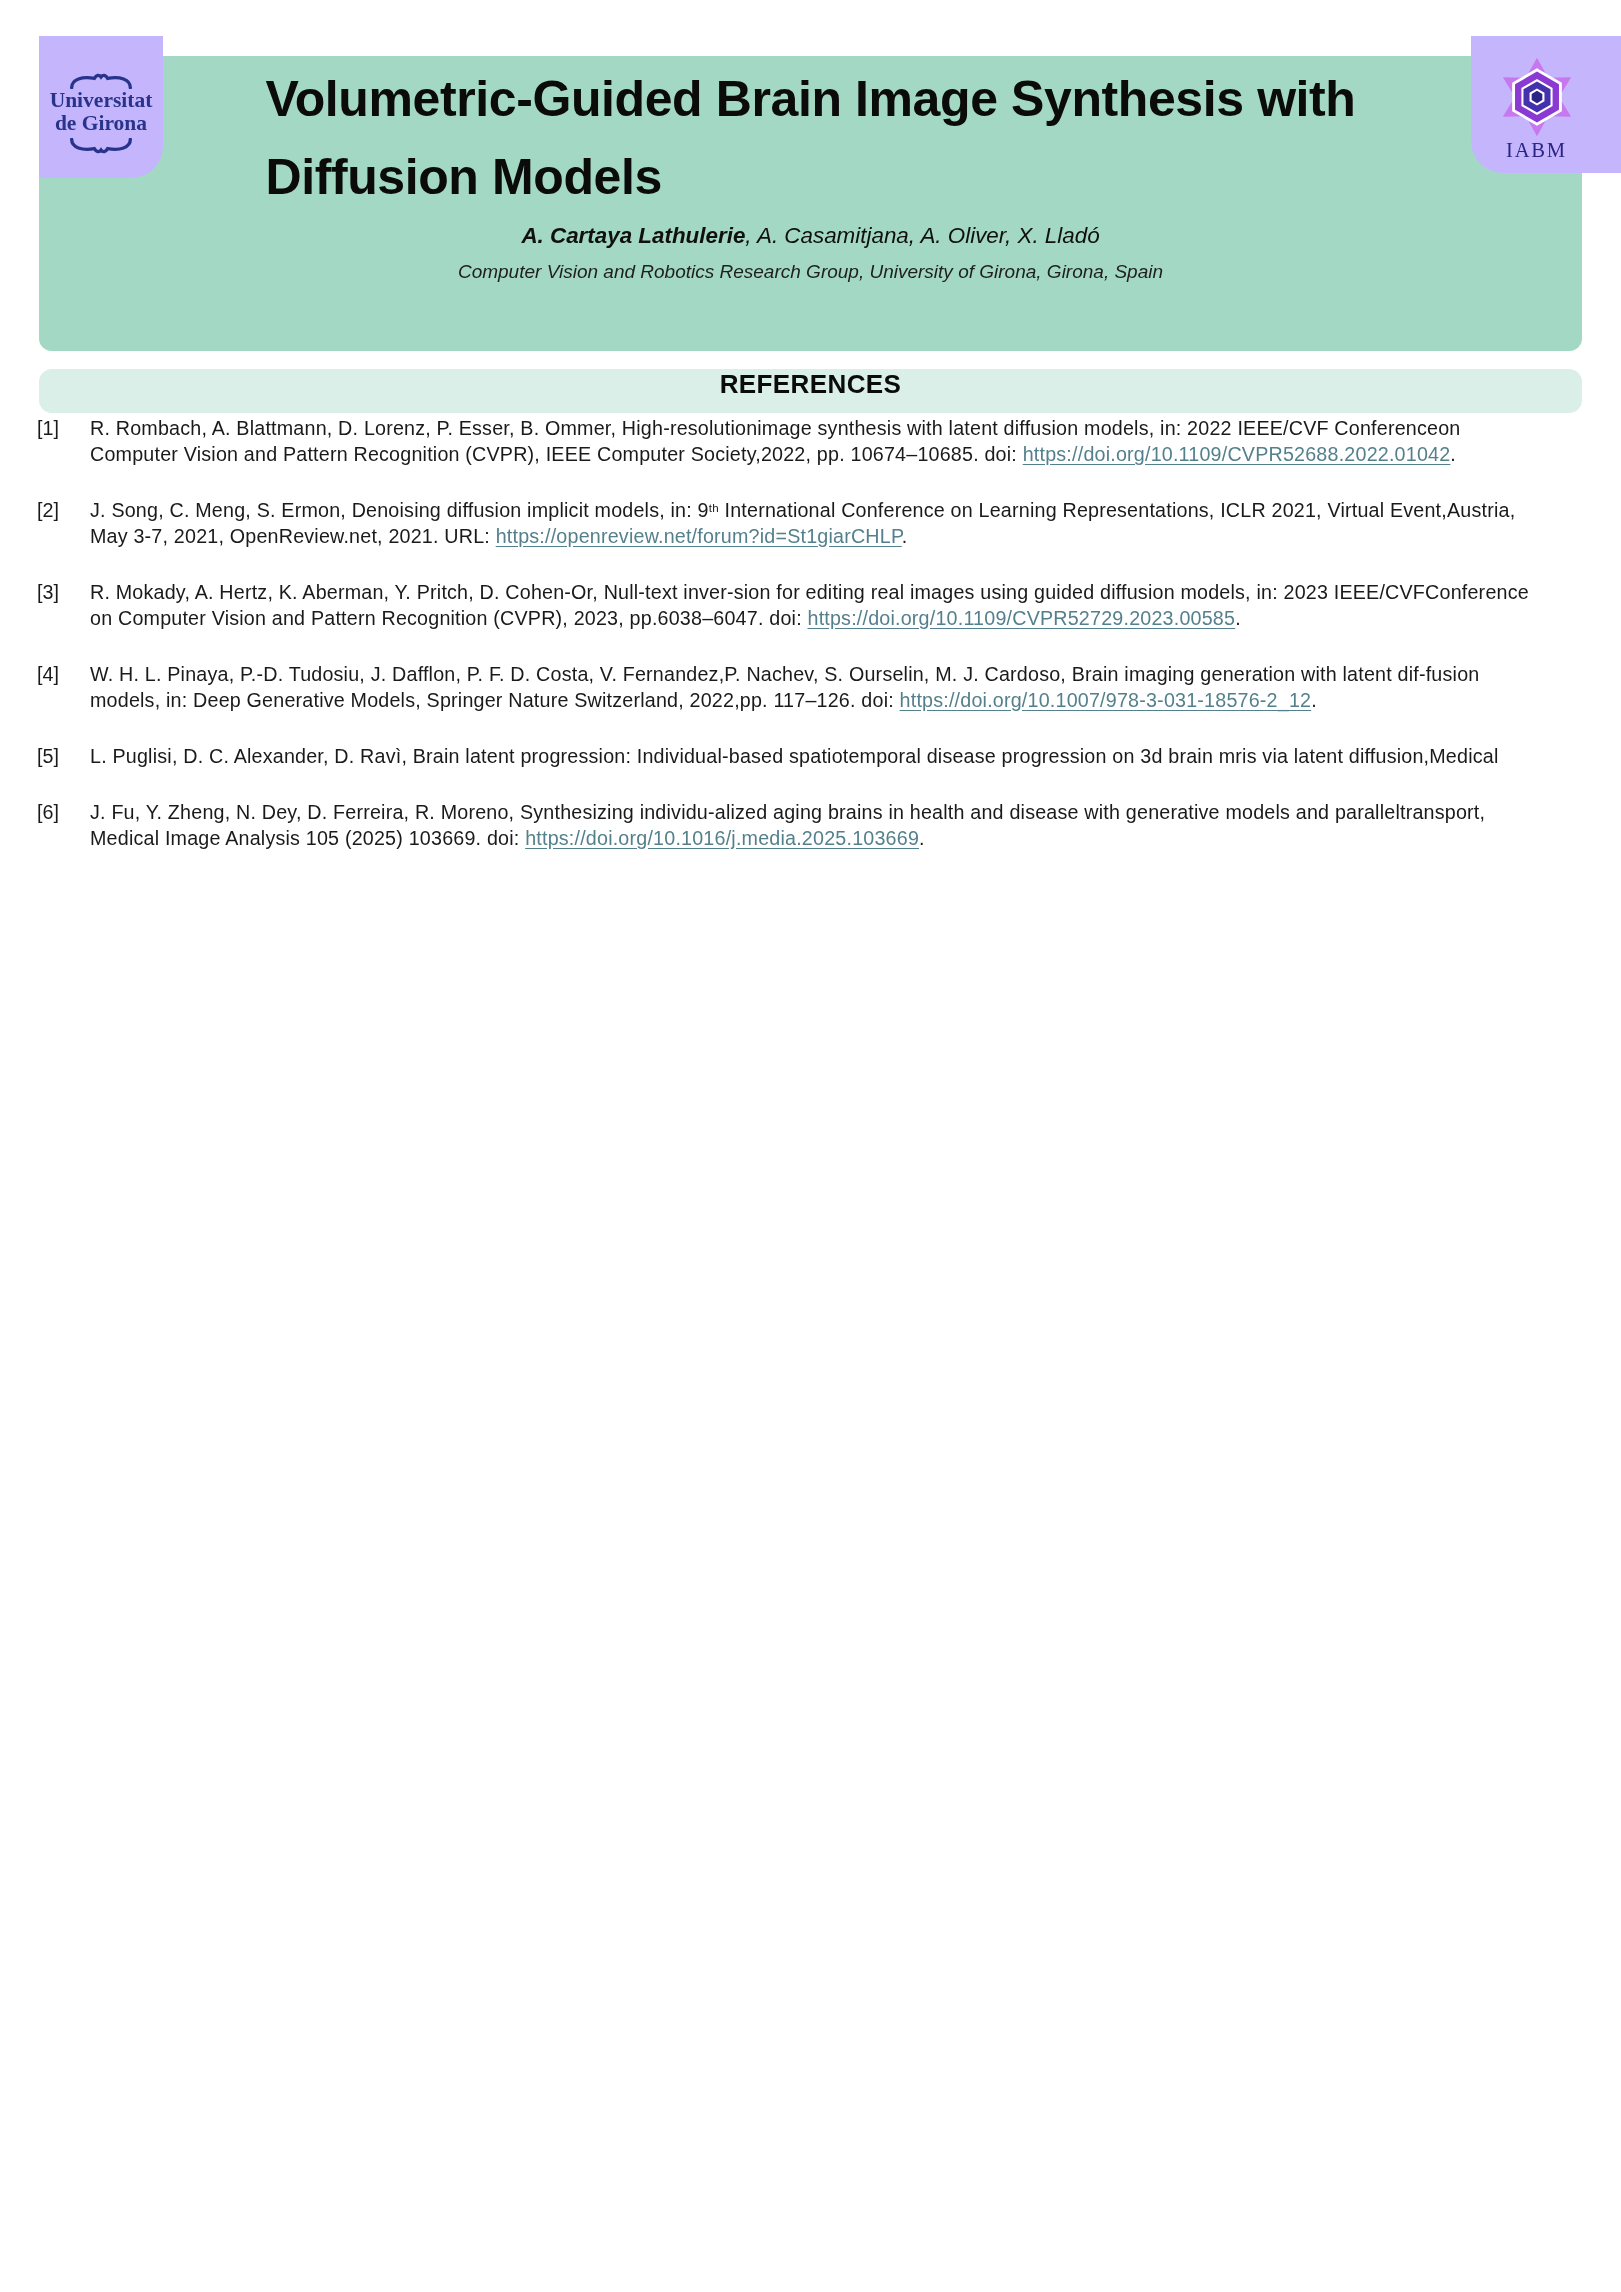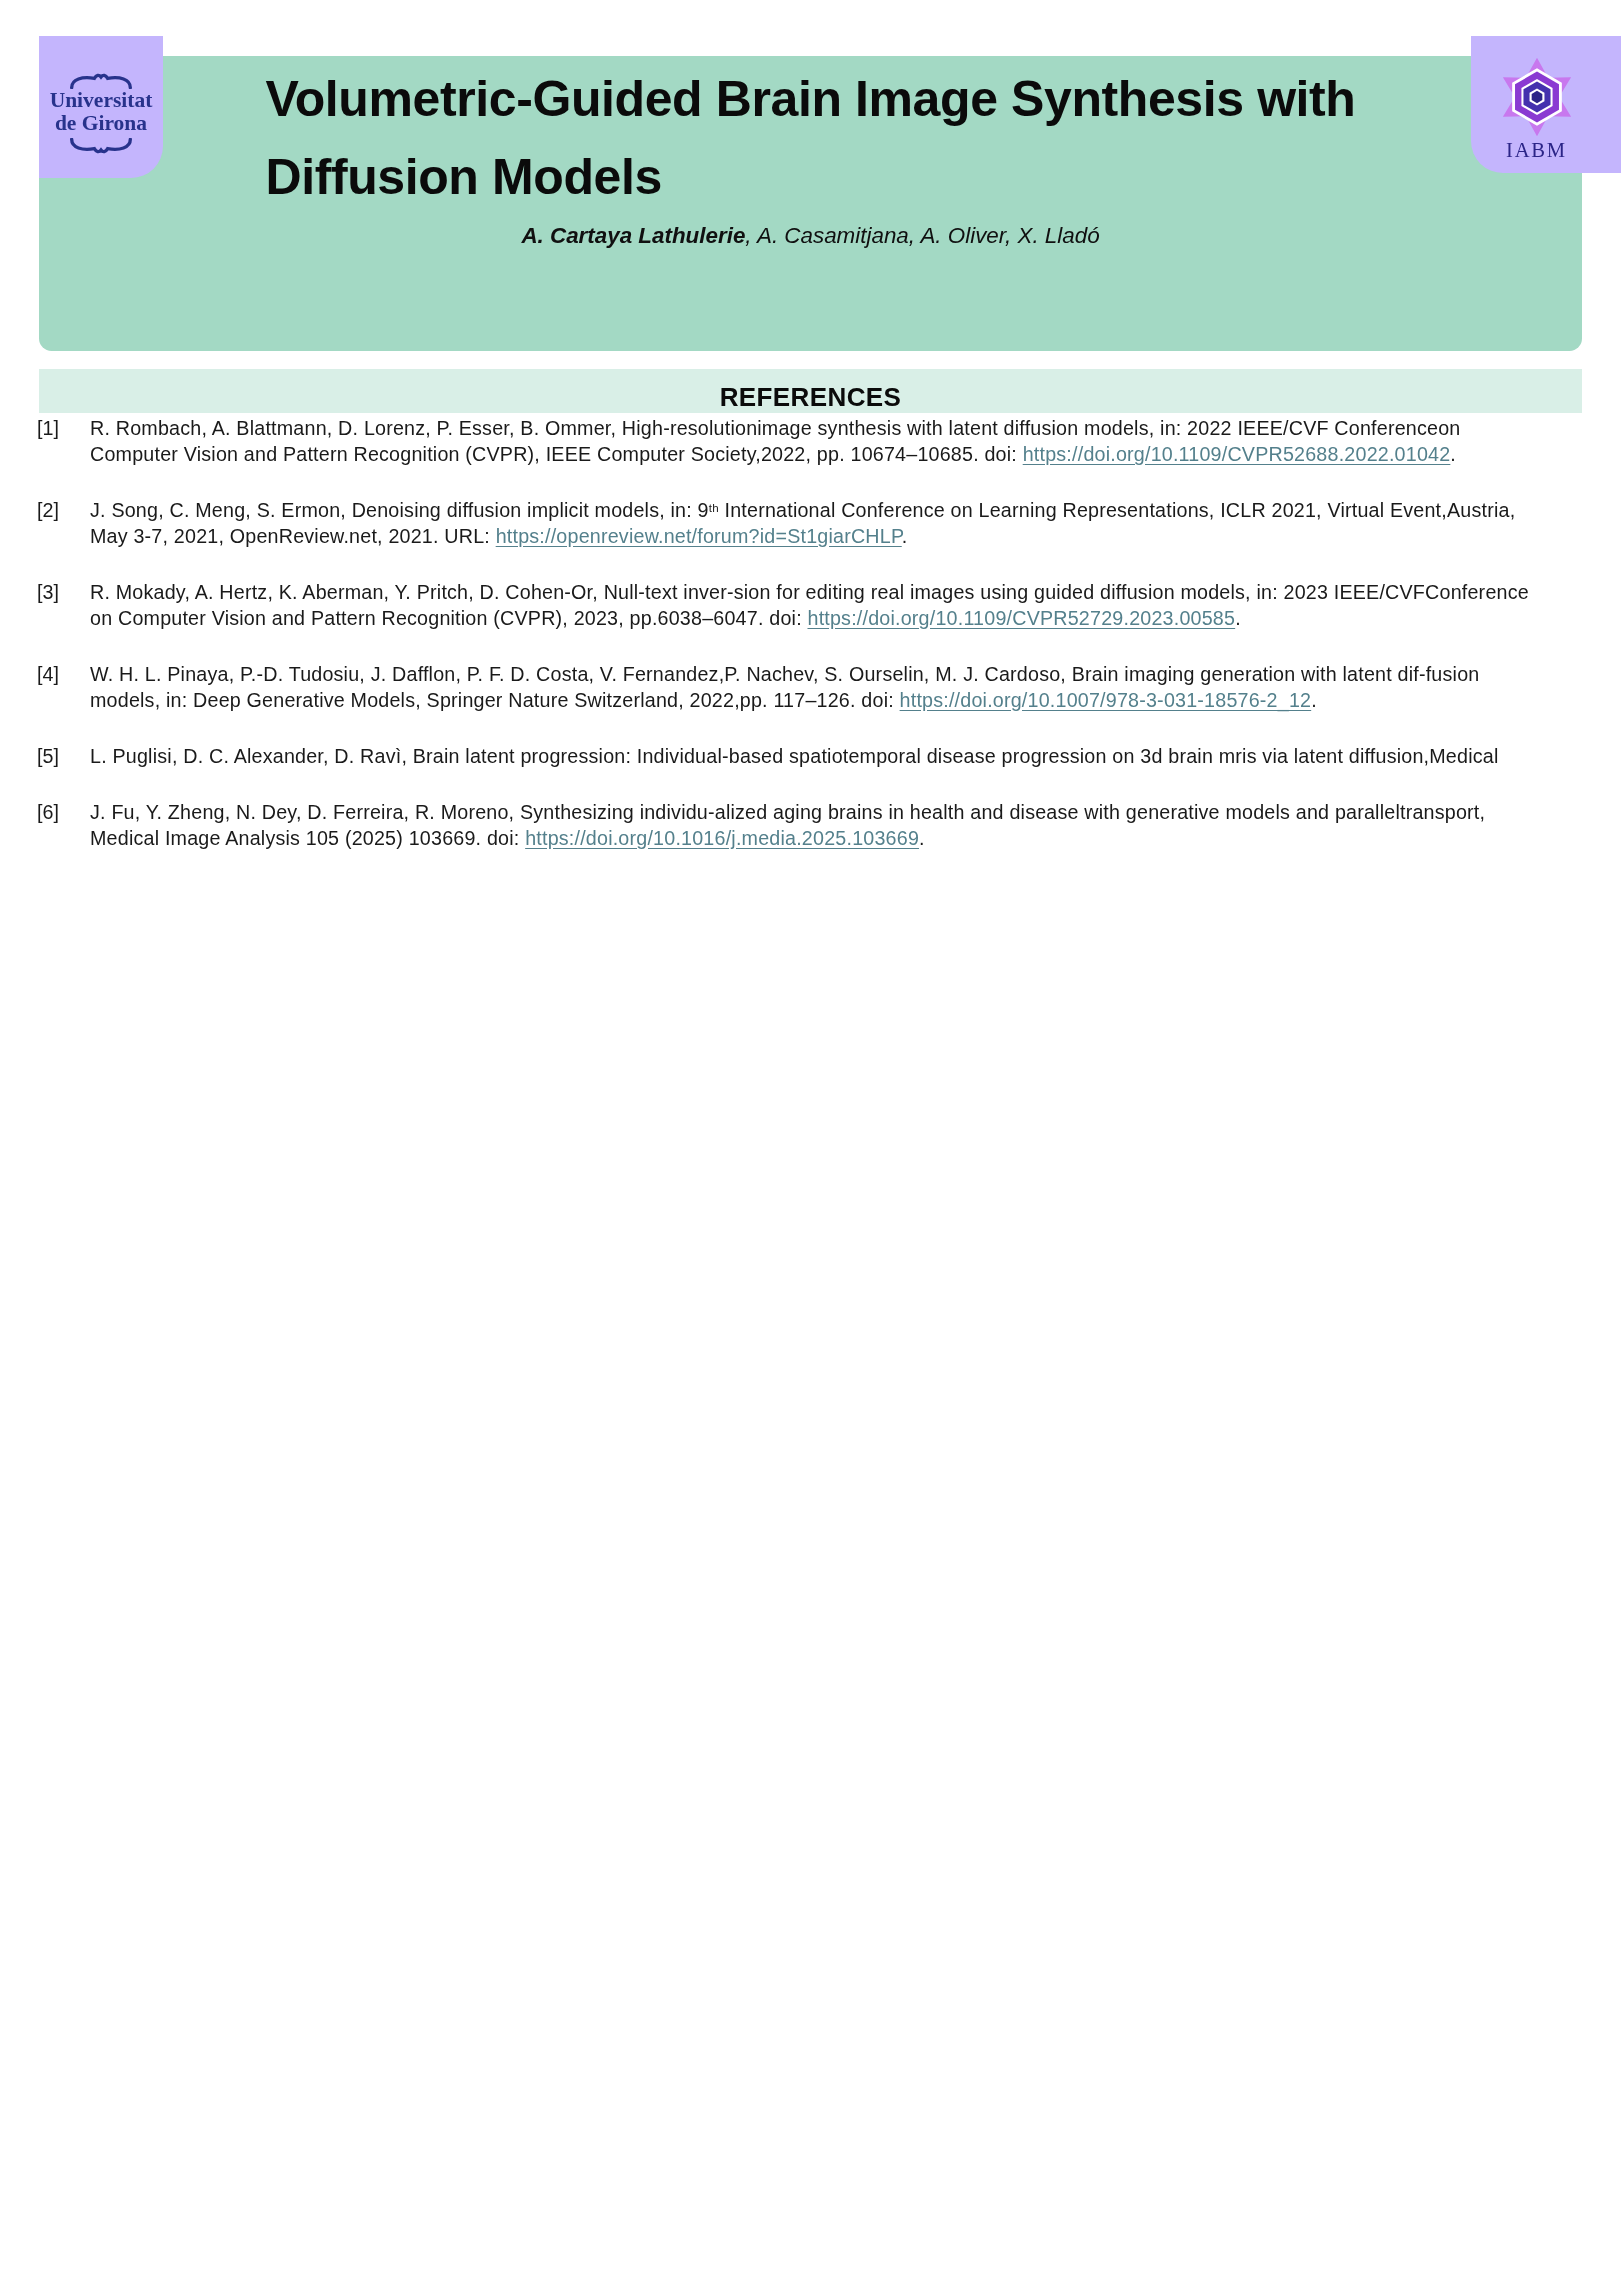--- a/index.html
+++ b/index.html
@@ -23,21 +23,21 @@
   .logo-right{left:1471px;width:151px;height:137px;border-radius:0 0 0 32px;
               padding-top:19.7px;padding-right:20px;box-sizing:border-box;}
   .udg-text{font-family:"Liberation Serif",serif;font-weight:600;color:var(--udg_navy,#28338c);
             font-size:21.5px;line-height:23px;text-align:center;}
   .udg-brace{display:block;margin:0 auto;}
   .iabm-label{font-family:"Liberation Serif",serif;color:var(--iabm_navy,#2b2487);
               font-size:20.6px;letter-spacing:1.8px;margin-top:1.8px;}
 
   
   .refs-band{position:absolute;left:39px;top:369px;width:1543px;height:44px;
-             background:var(--band_bg,#d9efe7);display:flex;align-items:flex-end;justify-content:center;}
+             background:var(--band_bg,#d9efe7);display:flex;align-items:flex-start;justify-content:center;border-radius:13px;}
   .refs-heading{font-size:26px;font-weight:900;letter-spacing:0.4px;color:#0b0b0b;}
 
   
   .refs-list{position:absolute;left:37px;top:415px;width:1576px;}
   .ref-row{display:flex;margin-bottom:30px;}
   .ref-marker{width:53px;flex:none;font-size:19.7px;line-height:26px;}
   .ref-body{flex:1;min-width:0;}
   .ref-line{font-size:19.7px;line-height:26px;letter-spacing:0.2px;white-space:nowrap;}
   .ref-line sup{font-size:11.6px;vertical-align:5.4px;line-height:0;}
   .ref-link{color:var(--link,#54808c);text-decoration:underline;text-underline-offset:2.7px;cursor:pointer;}
@@ -46,20 +46,21 @@
 <body>
 
 <div class="page">
 
   <div class="header-band">
     <div class="title">
       <div>Volumetric-Guided Brain Image Synthesis with</div>
       <div>Diffusion Models</div>
     </div>
     <div class="authors"><span class="first">A. Cartaya Lathulerie</span><span>, A. Casamitjana, A. Oliver, X. Lladó</span></div>
+    <div class="affiliation">Computer Vision and Robotics Research Group, University of Girona, Girona, Spain</div>
   </div>
 
   <div class="logo-box logo-left">
     <svg class="udg-brace" width="90" height="16" viewBox="0 0 100 24">
       <path d="M6 22 C6 9 22 5 40 8 C43 3 47 2 50 6 C53 2 57 3 60 8 C78 5 94 9 94 22" fill="none" stroke="#28338c" stroke-width="5" stroke-linecap="round"></path>
     </svg>
     <div class="udg-text">
       <div>Universitat</div>
       <div>de Girona</div>
     </div>

